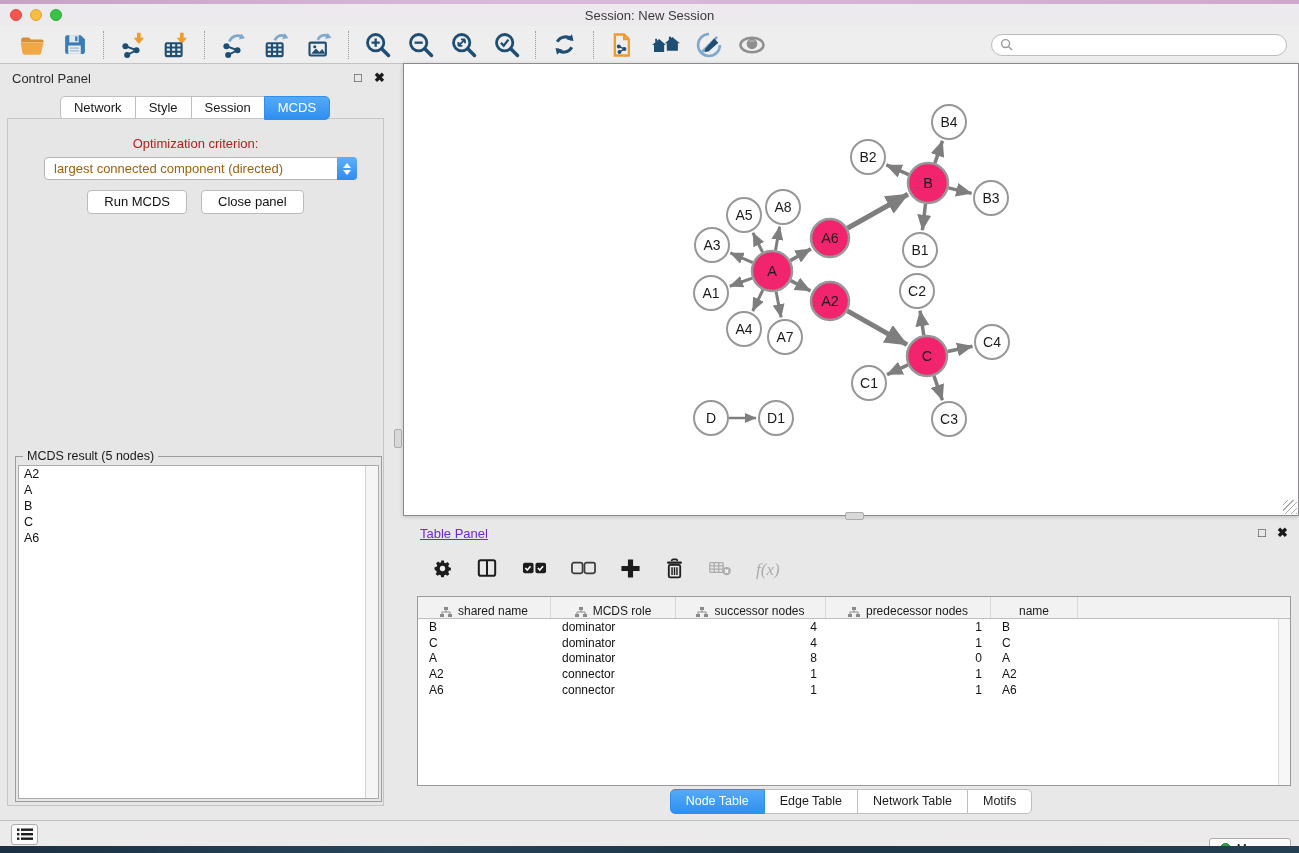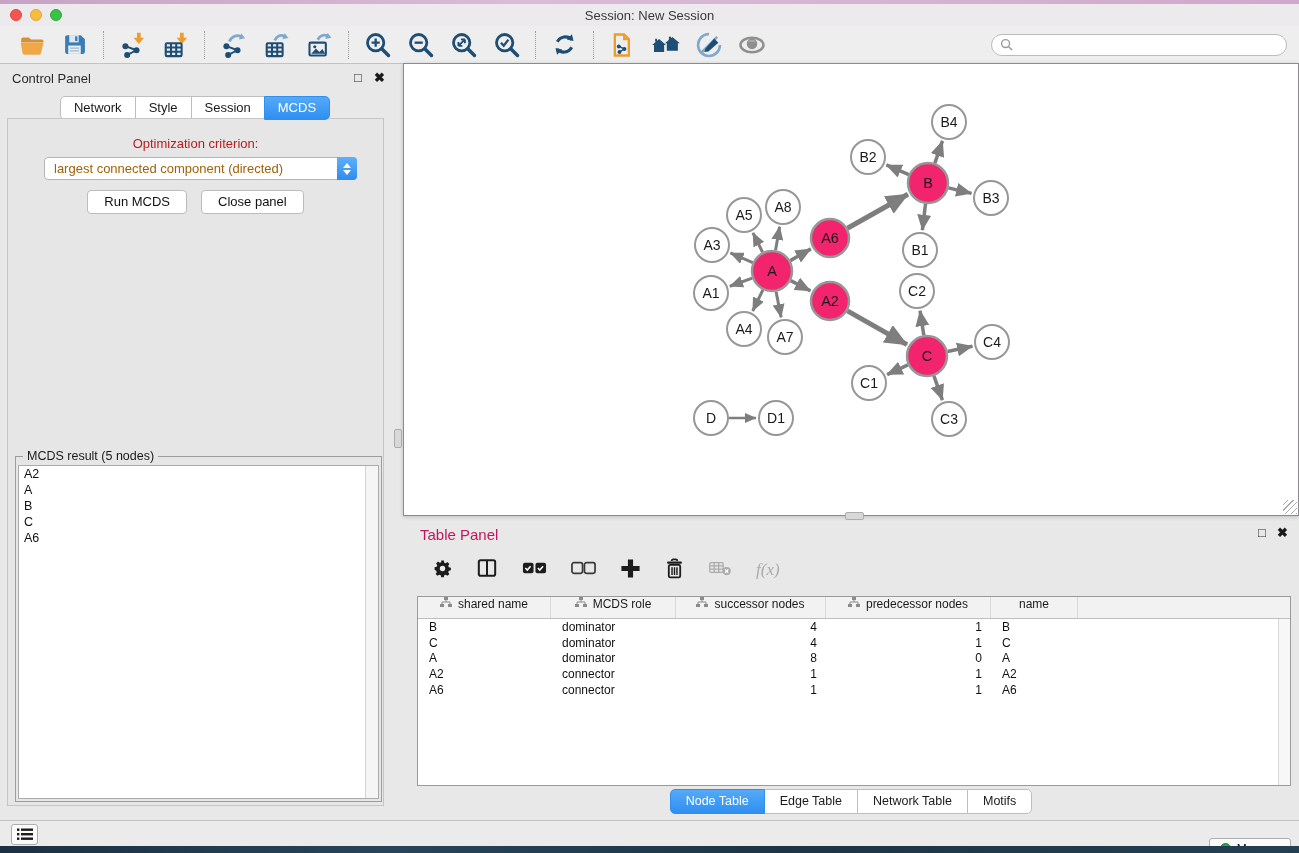--- a/index.html
+++ b/index.html
@@ -78,29 +78,29 @@
   .net-canvas { position:absolute; left:0; top:24px; right:0; bottom:0; background:#FFFFFF; }
   .resize-grip { position:absolute; right:1px; bottom:1px; width:14px; height:14px;
     background:repeating-linear-gradient(135deg, transparent 0 3px, #ABABAB 3px 4px); }
   .splitter-v { left:394px; top:429px; width:8px; height:19px; background:#D8D8D8;
     border:1px solid #ABABAB; border-radius:2px; }
   .splitter-h { left:845px; top:512px; width:19px; height:8px; background:#D8D8D8;
     border:1px solid #ABABAB; border-radius:2px; }
 
   
   .tp-header { left:403px; top:520px; width:896px; height:26px; }
-  .tp-title { position:absolute; left:17px; top:6px; font-size:15px; color:#be185d; }
+  .tp-title { position:absolute; left:17px; top:6px; font-size:13px; color:#6d28d9;text-decoration:underline; }
   .tp-toolbar { left:403px; top:548px; width:896px; height:44px; display:flex; align-items:center;
     padding-left:30px; gap:24px; }
   .fx-label { font-size:17px; color:#ABABAB; font-family:"Liberation Serif", serif; font-style:italic; }
   .node-table { left:417px; top:596px; width:874px; height:190px; background:#FFFFFF;
     border:1px solid #9B999B; }
   .thead { display:grid; grid-template-columns:133px 125px 150px 165px 87px 1fr; height:22px;
     background:#F2F2F2; border-bottom:1px solid #C0BEC0; }
-  .th { display:flex; align-items:flex-start; justify-content:center; gap:6px; font-size:12px;
+  .th { display:flex; align-items:flex-end; justify-content:center; gap:6px; font-size:12px;
     color:#1A1A1A; border-right:1px solid #D8D8D8; overflow:hidden; }
   .th:last-child { border-right:none; }
   .trow { display:grid; grid-template-columns:133px 125px 150px 165px 87px 1fr; height:15.8px;
     align-items:center; font-size:12px; color:#111; }
   .td { overflow:hidden; white-space:nowrap; }
   .td.l { padding-left:11px; text-align:left; }
   .td.r { padding-right:9px; text-align:right; }
   .table-vscroll { position:absolute; top:22px; right:0; bottom:0; width:12px; background:#F7F7F7;
     border-left:1px solid #DADADA; }
   .tp-tabs { left:403px; top:789px; width:896px; }

